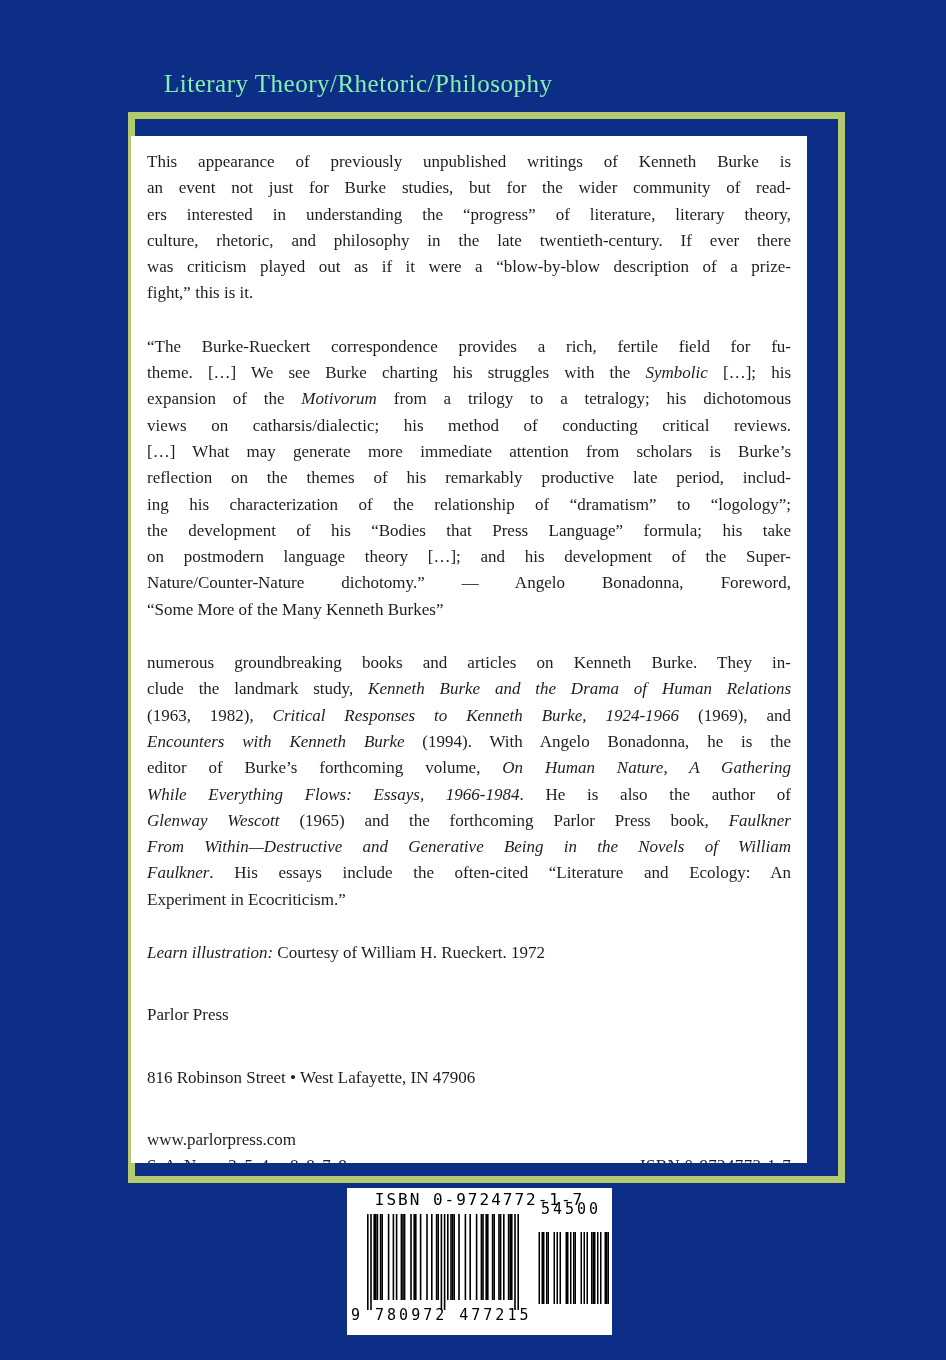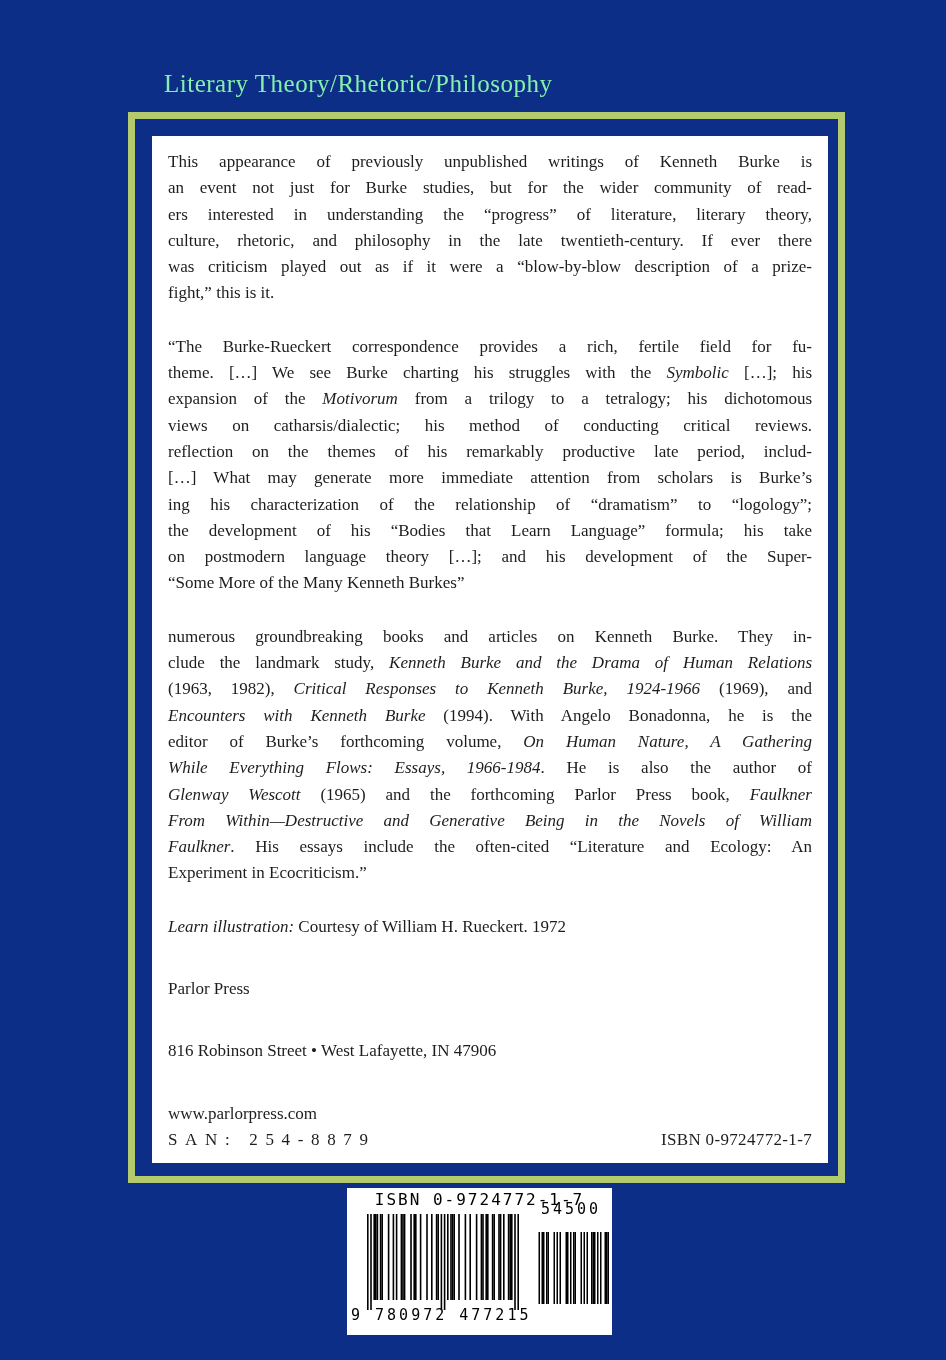--- a/index.html
+++ b/index.html
@@ -2,21 +2,21 @@
 <html><head>
 <meta charset="utf-8">
 <style>
   html,body{margin:0;padding:0;background:#0c2e86;}
   .cover{position:relative;width:946px;height:1360px;background:#0c2e86;overflow:hidden;
          font-family:"Liberation Serif",serif;}
   .category{position:absolute;left:148px;top:70px;font-size:25px;letter-spacing:.5px;
             color:#86efac;margin-left:16px;}
   .frame{position:absolute;left:128px;top:112px;width:717px;height:1071px;
          box-sizing:border-box;border:7px solid #b4ca6e;background:transparent;}
-  .panel{position:absolute;left:152px;top:136px;width:676px;height:1027px;background:#ffffff;
+  .panel{position:absolute;left:131px;top:136px;width:676px;height:1027px;background:#ffffff;
          box-sizing:border-box;padding:13px 16px 0 16px;color:#1d1d1d;
          font-size:17px;line-height:26.3px;overflow:hidden;}
   .para{margin:0 0 27px 0;}
   .jl{text-align:justify;text-align-last:justify;white-space:normal;}
   .jl.last{text-align-last:left;}
   .it{font-style:italic;}
   .bd{font-weight:bold;}
   .pub div{text-align:left;margin-top:36px;}
   .sanrow{display:flex;justify-content:space-between;align-items:baseline;}
   .san{letter-spacing:.45em;text-align:center;}
@@ -47,25 +47,26 @@
         <div class="jl"><span>ers interested in understanding the “progress” of literature, literary theory,</span></div>
         <div class="jl"><span>culture, rhetoric, and philosophy in the late twentieth-century. If ever there</span></div>
         <div class="jl"><span>was criticism played out as if it were a “blow-by-blow description of a prize-</span></div>
         <div class="jl last"><span>fight,” this is it.</span></div>
       </div>
     <div class="para">
         <div class="jl"><span>“The Burke-Rueckert correspondence provides a rich, fertile field for fu-</span></div>
         <div class="jl"><span>theme. […] We see Burke charting his struggles with the </span><span class="it">Symbolic</span><span> […]; his</span></div>
         <div class="jl"><span>expansion of the </span><span class="it">Motivorum</span><span> from a trilogy to a tetralogy; his dichotomous</span></div>
         <div class="jl"><span>views on catharsis/dialectic; his method of conducting critical reviews.</span></div>
+        <div class="jl"><span>[…] What may generate more immediate attention from scholars is Burke’s</span></div>
         <div class="jl"><span>reflection on the themes of his remarkably productive late period, includ-</span></div>
-        <div class="jl"><span>[…] What may generate more immediate attention from scholars is Burke’s</span></div>
         <div class="jl"><span>ing his characterization of the relationship of “dramatism” to “logology”;</span></div>
-        <div class="jl"><span>the development of his “Bodies that Learn Language” formula; his take</span></div>
+        <div class="jl"><span>the development of his “Bodies that Press Language” formula; his take</span></div>
         <div class="jl"><span>on postmodern language theory […]; and his development of the Super-</span></div>
+        <div class="jl"><span>Nature/Counter-Nature dichotomy.” — Angelo Bonadonna, Foreword,</span></div>
         <div class="jl last"><span>“Some More of the Many Kenneth Burkes”</span></div>
       </div>
     <div class="para">
         <div class="jl"><span>numerous groundbreaking books and articles on Kenneth Burke. They in-</span></div>
         <div class="jl"><span>clude the landmark study, </span><span class="it">Kenneth Burke and the Drama of Human Relations</span></div>
         <div class="jl"><span>(1963, 1982), </span><span class="it">Critical Responses to Kenneth Burke, 1924-1966</span><span> (1969), and</span></div>
         <div class="jl"><span class="it">Encounters with Kenneth Burke</span><span> (1994). With Angelo Bonadonna, he is the</span></div>
         <div class="jl"><span>editor of Burke’s forthcoming volume, </span><span class="it">On Human Nature, A Gathering</span></div>
         <div class="jl"><span class="it">While Everything Flows: Essays, 1966-1984</span><span>. He is also the author of</span></div>
         <div class="jl"><span class="it">Glenway Wescott</span><span> (1965) and the forthcoming Parlor Press book, </span><span class="it">Faulkner</span></div>

